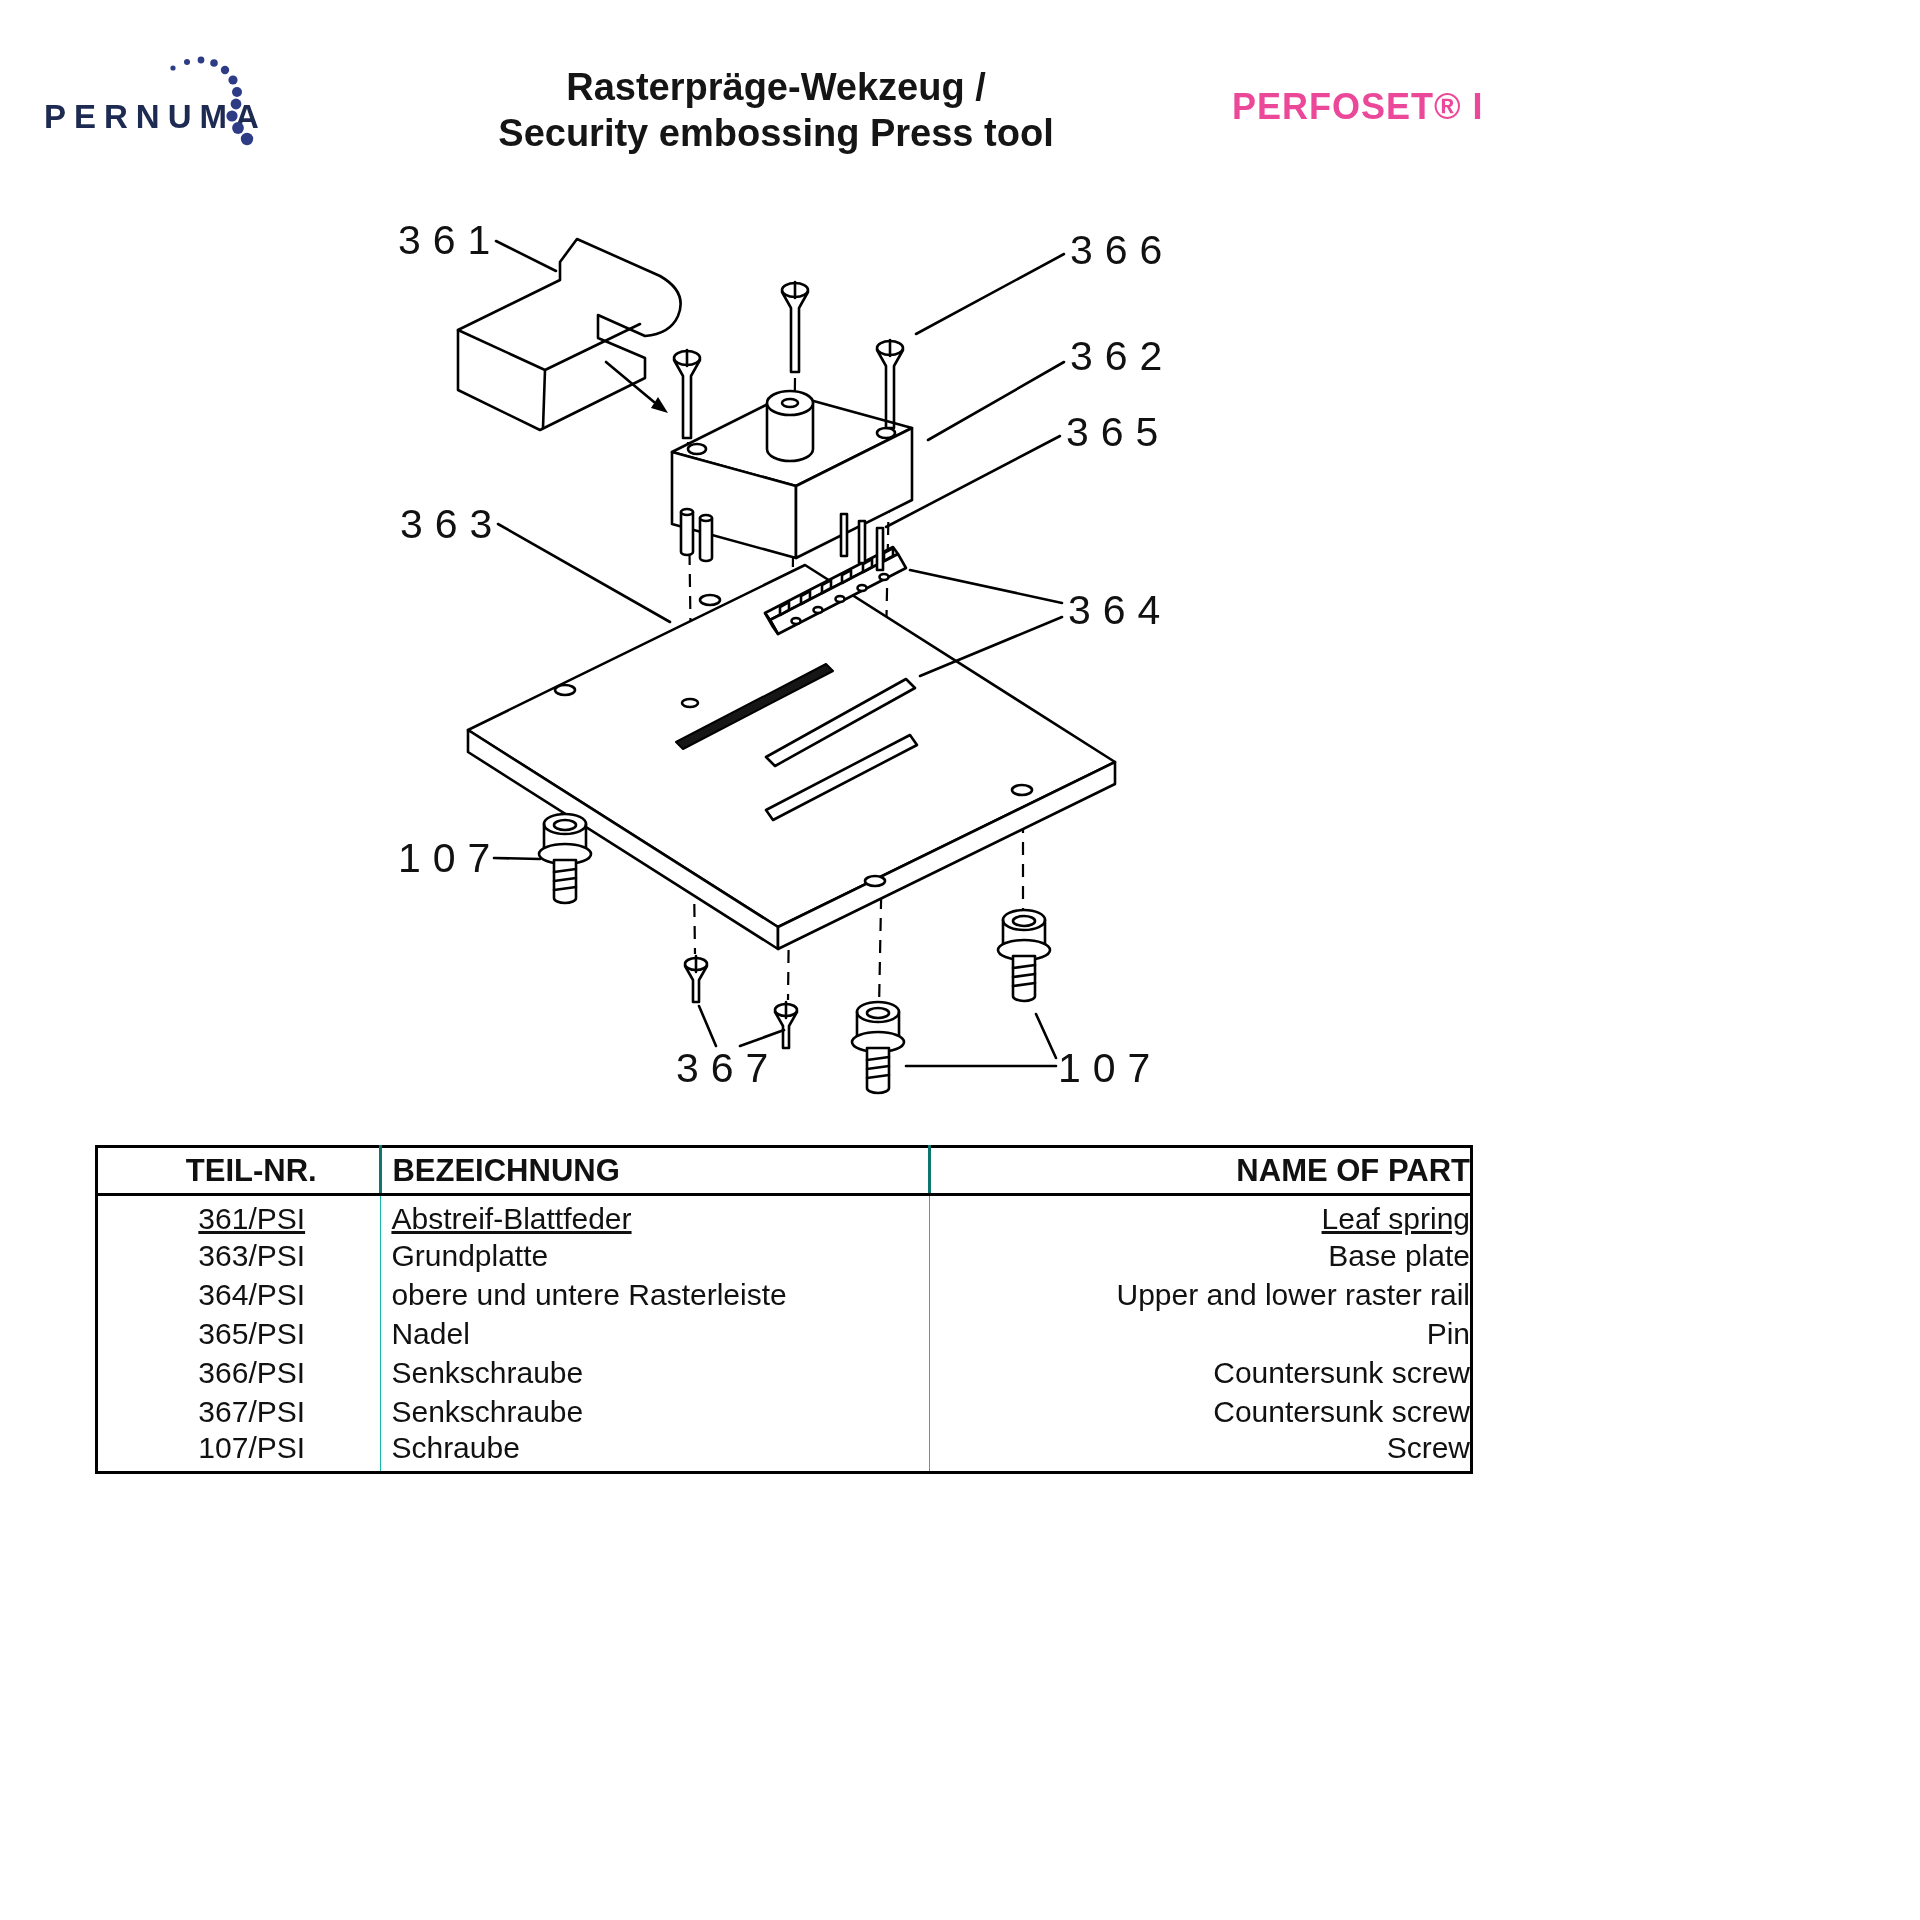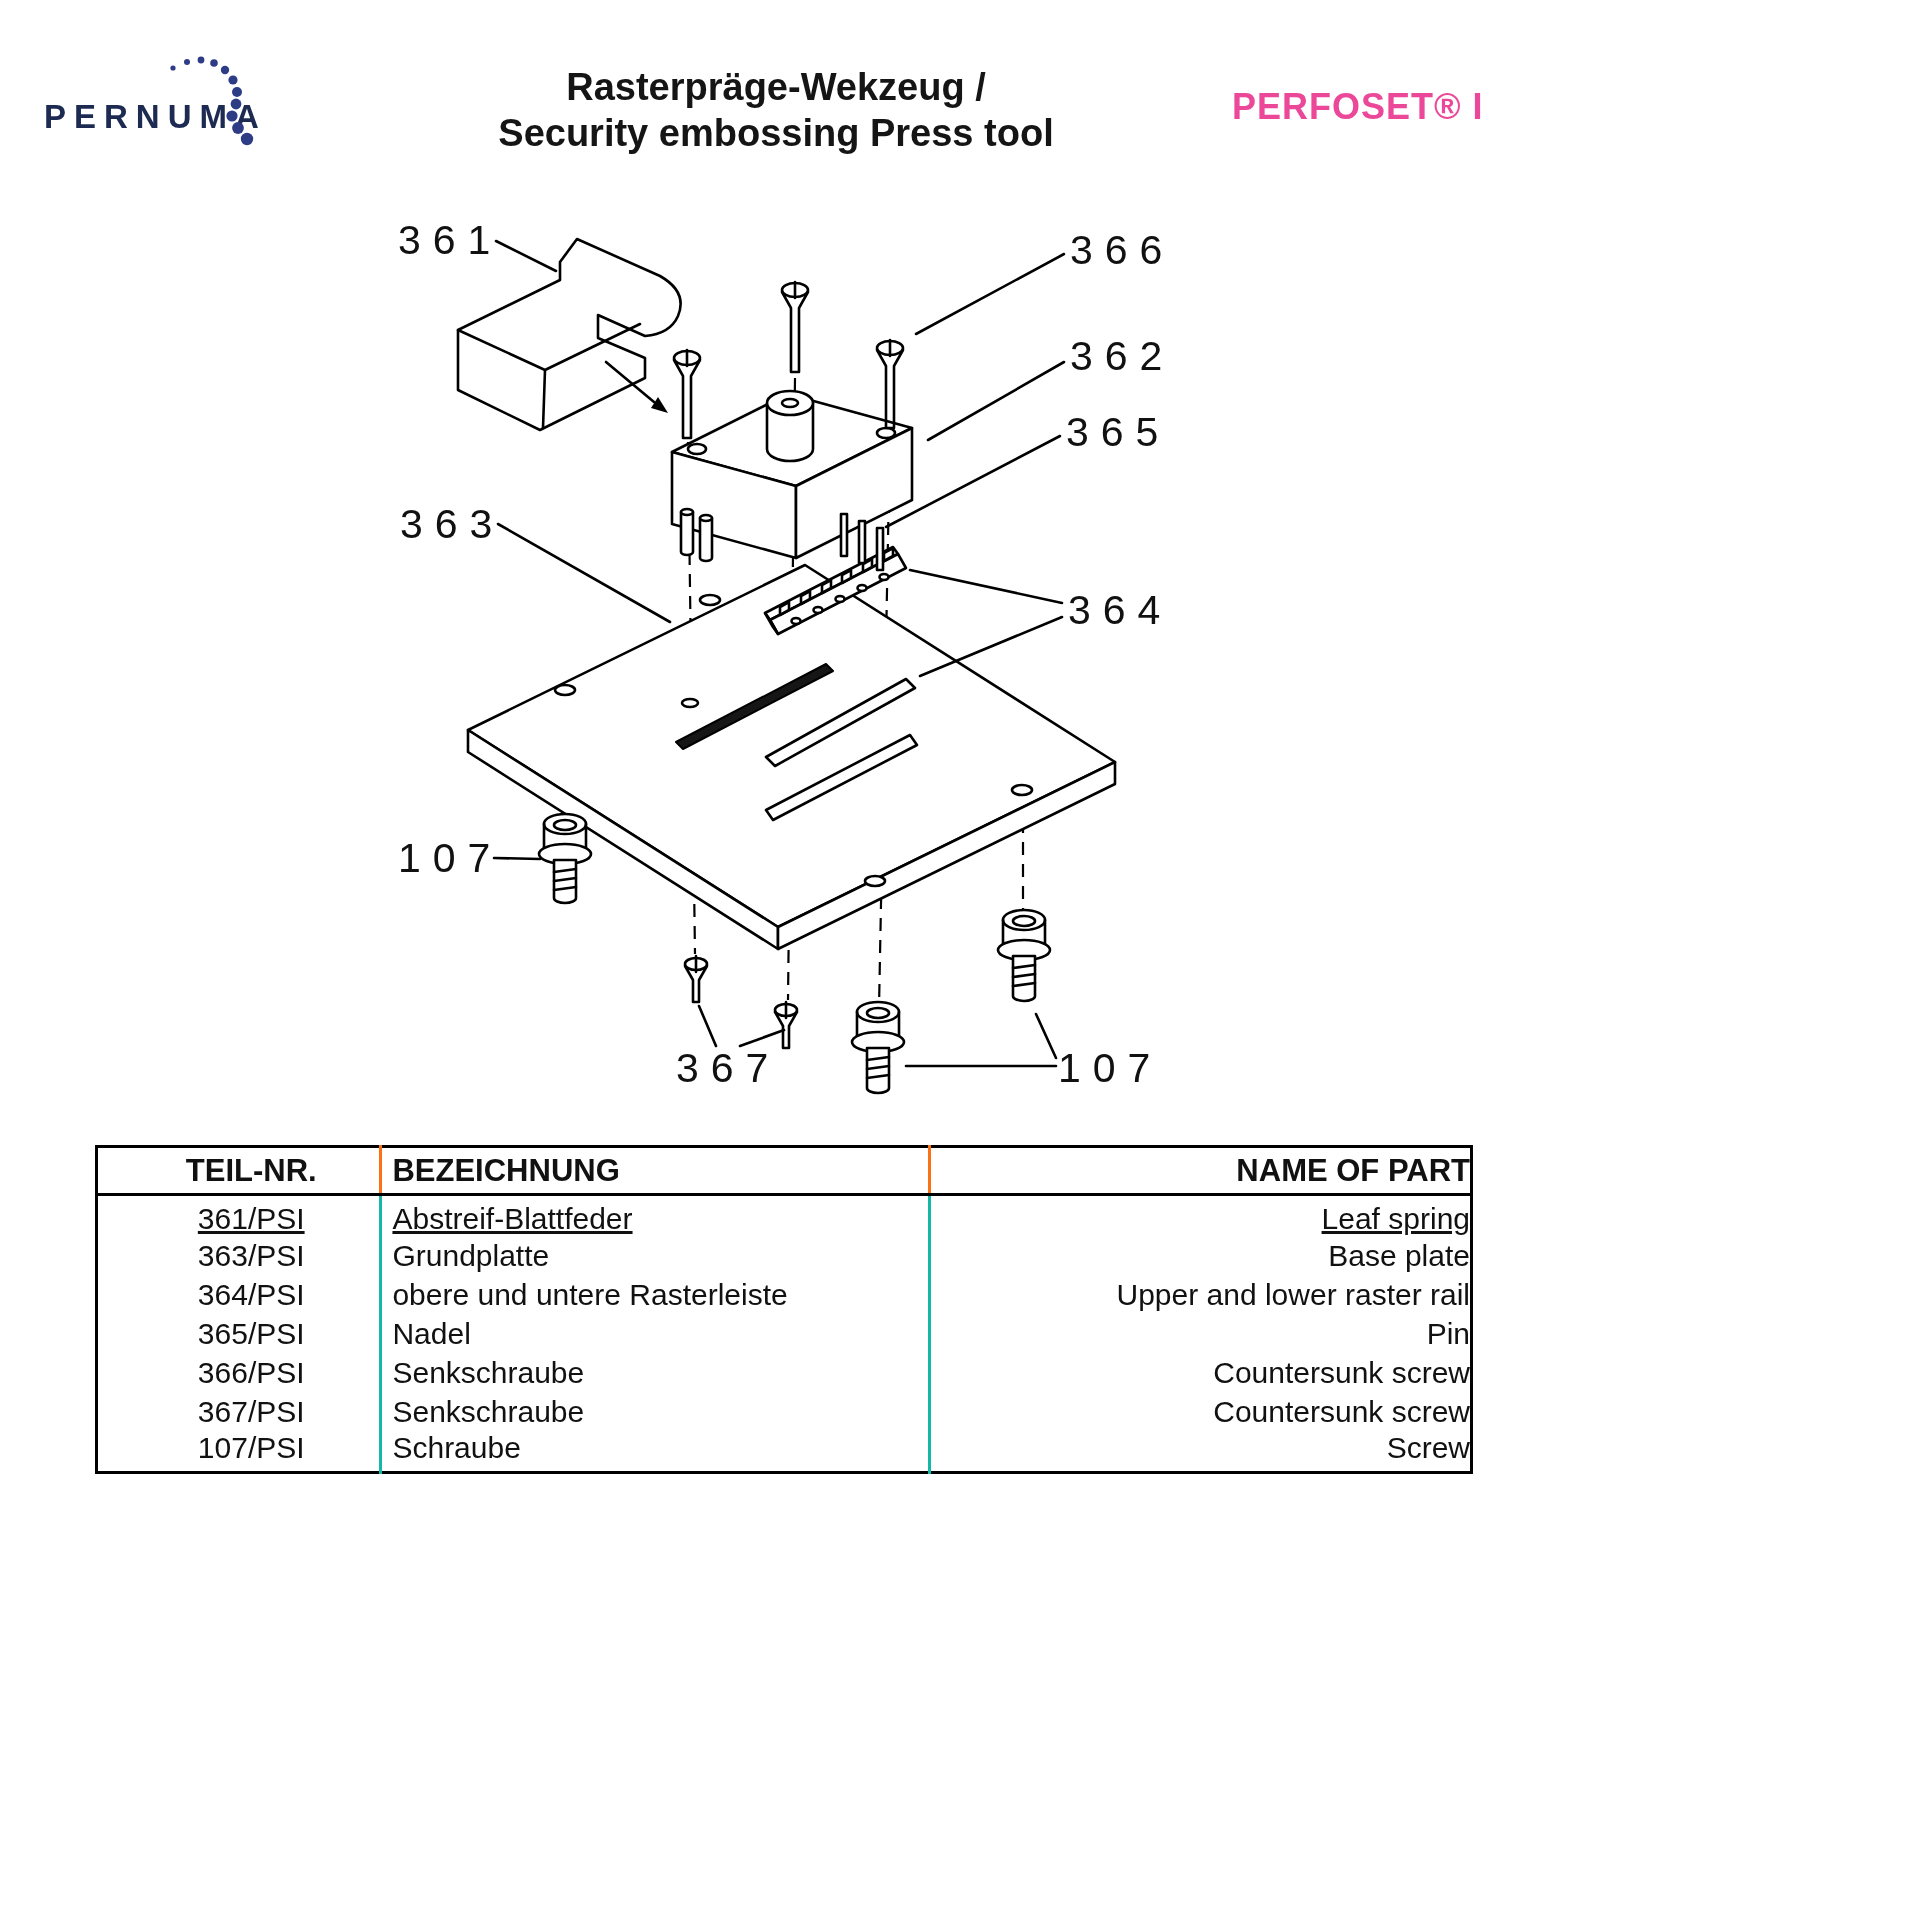--- a/index.html
+++ b/index.html
@@ -25,24 +25,24 @@
   svg .dash { fill:none; stroke:#000; stroke-width:2.2; stroke-dasharray:13 9; }
   svg .callout { font-size:41px; letter-spacing:12px; fill:#111; font-family:"Liberation Sans",sans-serif; }
   svg .logo-text { font-size:33px; letter-spacing:8px; font-weight:600; font-family:"Liberation Sans",sans-serif; }
 
   table.parts-table {
     position:absolute; left:95px; top:1145px; width:1378px;
     border-collapse:collapse; border:3px solid #000; color:#111;
     font-size:30px;
   }
   .parts-table th {
-    border-left:3px solid #f97316; border-bottom:3px solid #000;
+    border-left:3px solid #0f766e; border-bottom:3px solid #000;
     height:48px; font-size:31px; font-weight:bold; vertical-align:middle;
   }
-  .parts-table td { border-left:3px solid #14b8a6; height:39px; vertical-align:middle; }
+  .parts-table td { border-left:1px solid #14b8a6; height:39px; vertical-align:middle; }
   .parts-table th:first-child, .parts-table td:first-child { border-left:none; }
   .parts-table .c1 { text-align:center; width:285px;padding-left:25px; }
   .parts-table .c2 { text-align:left; padding-left:10px; width:550px; }
   .parts-table .c3 { text-align:right; padding-left:8px;  width:543px; }
   .parts-table tbody tr:first-child td { padding-top:6px;text-decoration:underline; }
   .parts-table tbody tr:last-child  td { padding-bottom:6px; }
 </style>
 </head>
 <body>
 

